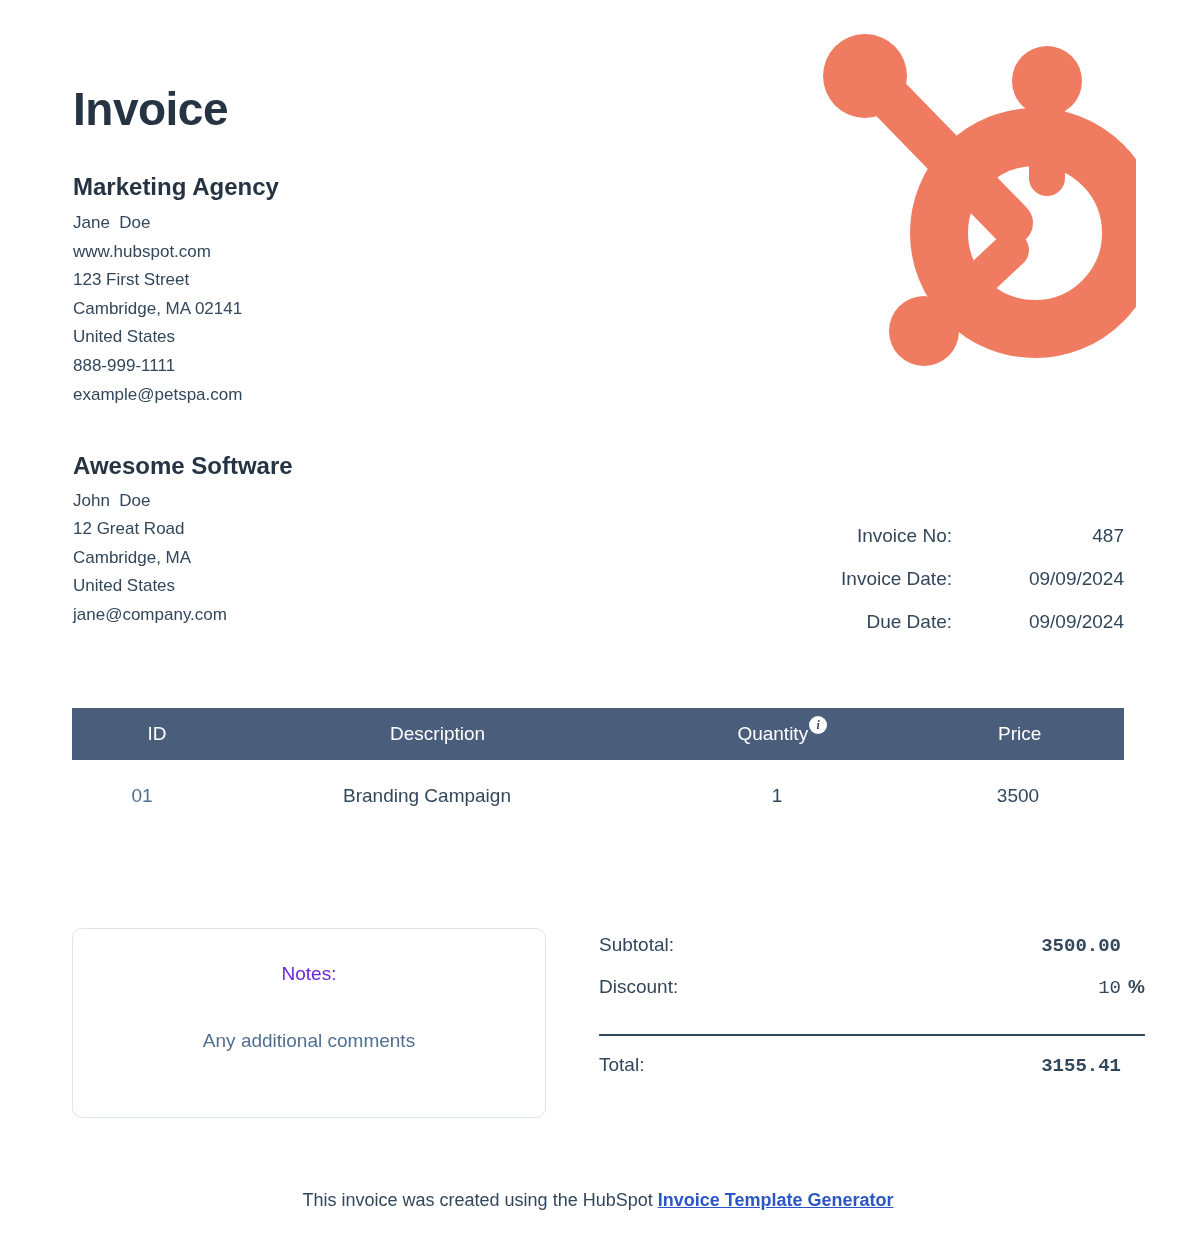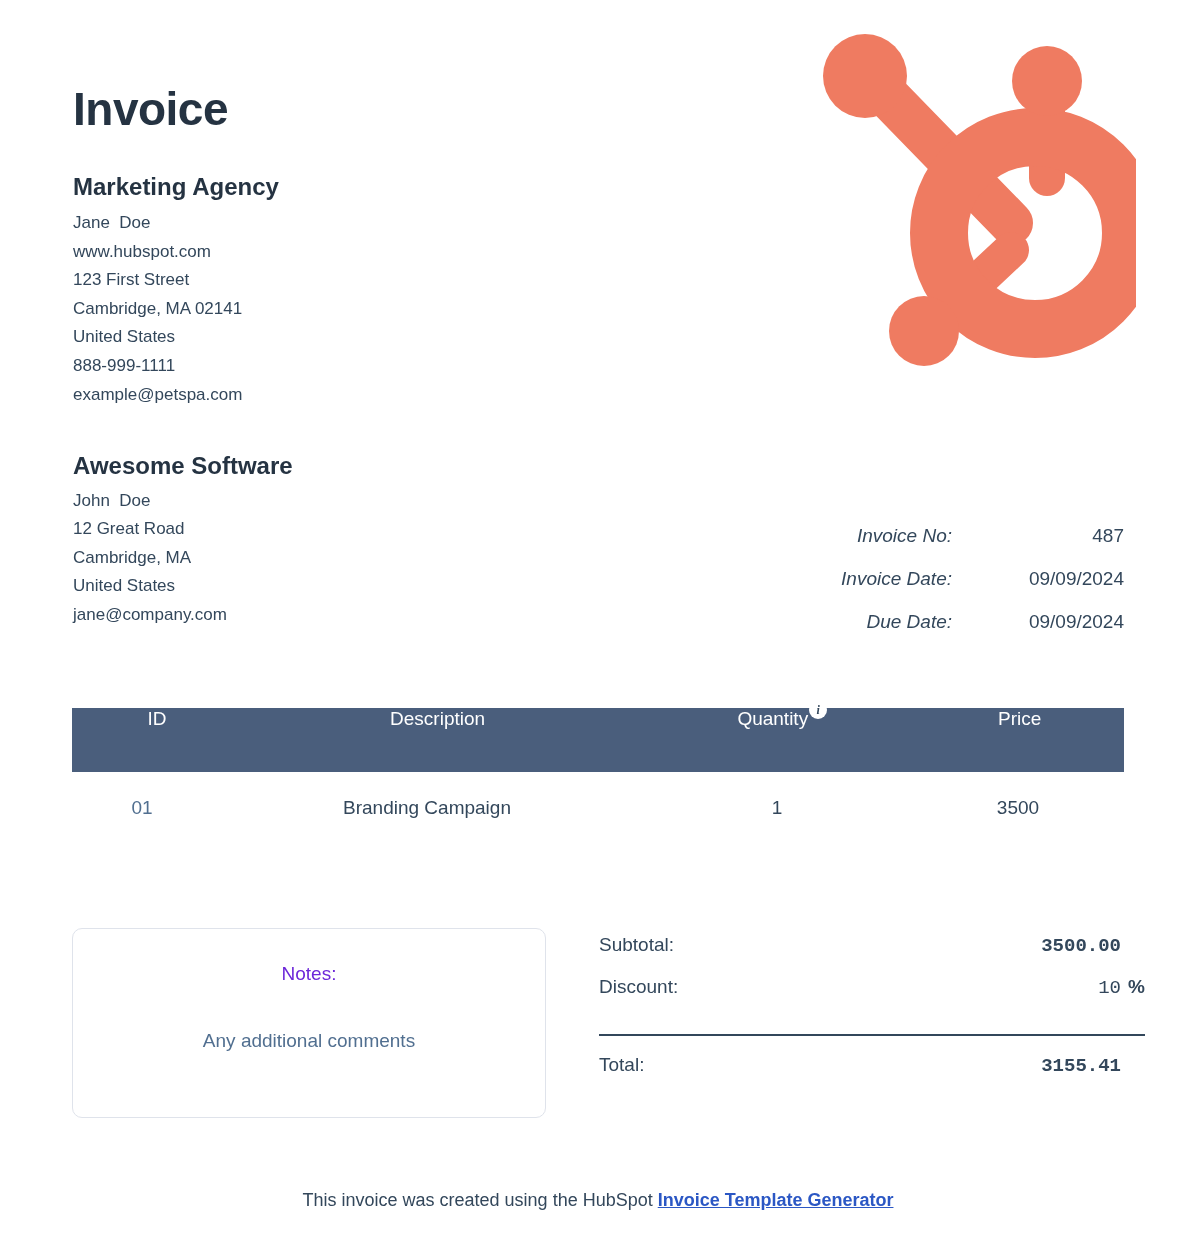--- a/index.html
+++ b/index.html
@@ -82,40 +82,40 @@
     display: flex;
     justify-content: flex-end;
     align-items: baseline;
     line-height: 43px;
     font-size: 19px;
   }
   .meta-label {
     color: #33475b;
     text-align: right;
     padding-right: 22px;
-    font-style: italic;
   }
   .meta-value {
     color: #33475b;
     width: 150px;
     text-align: right;
   }
 
   
   .table {
     position: absolute;
     top: 708px;
     left: 72px;
     width: 1052px;
   }
   .table-head {
     background: #4a5e7c;
     color: #ffffff;
     display: flex;
-    height: 64px;
+    align-items: center;
+    height: 52px;
     font-size: 19px;
     padding-left: 16px;
   }
   .col-id     { width: 140px; text-align: center; }
   .col-desc   { width: 430px; text-align: center; }
   .col-qty    { width: 270px; text-align: center; }
   .col-price  { width: 212px; text-align: center; }
 
   .qty-head {
     display: inline-flex;

